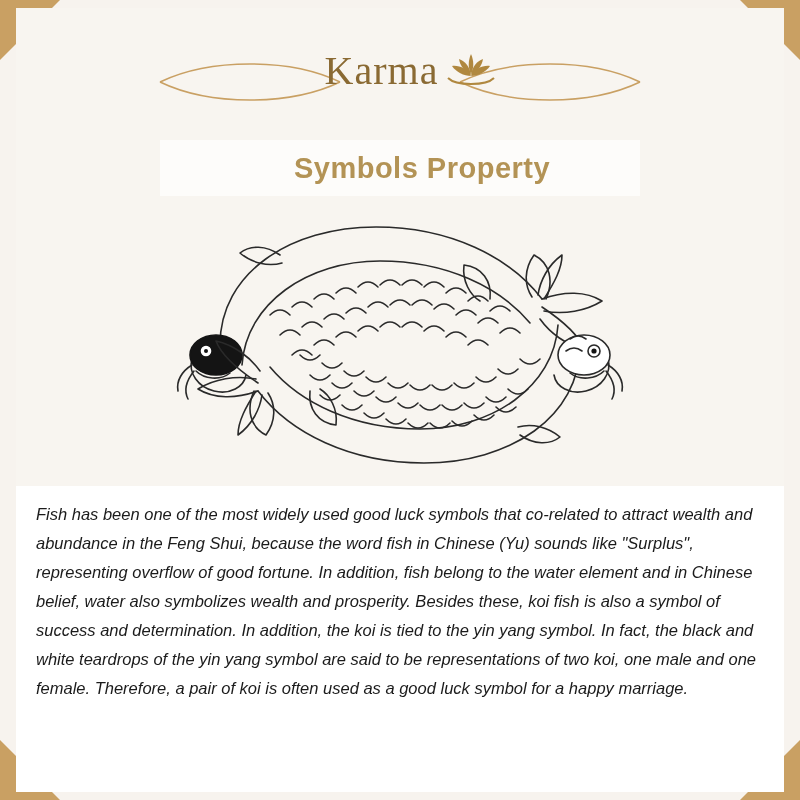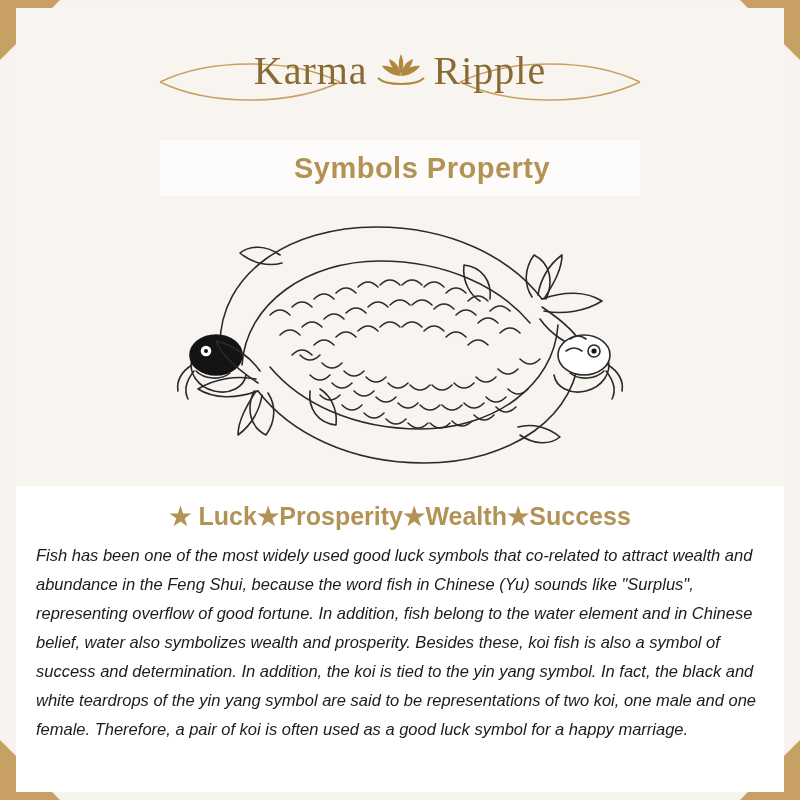--- a/index.html
+++ b/index.html
@@ -77,20 +77,21 @@
     display: flex;
     align-items: center;
     gap: 6px;
   }
   .brand-text {
     font-family: "Liberation Serif", serif;
     font-size: 40px;
     letter-spacing: 1px;
     color: #8a6a33;
     font-weight: 400;
+    margin-left: 23px;
   }
   .lotus-mark {
     width: 54px;
     height: 44px;
   }
 
   
   .title-bar {
     position: absolute;
     top: 140px;
@@ -208,21 +209,20 @@
           <g fill="#b0883f">
             <path d="M27 6 C24 13 24 20 27 26 C30 20 30 13 27 6 Z"></path>
             <path d="M27 27 C21 24 16 18 15 11 C21 13 26 19 27 27 Z"></path>
             <path d="M27 27 C33 24 38 18 39 11 C33 13 28 19 27 27 Z"></path>
             <path d="M27 28 C20 28 12 24 8 18 C15 17 24 21 27 28 Z"></path>
             <path d="M27 28 C34 28 42 24 46 18 C39 17 30 21 27 28 Z"></path>
           </g>
           <path d="M4 30 C12 38 42 38 50 30" stroke="#b0883f" stroke-width="2" fill="none"></path>
         </svg>
       </span>
-      <span class="brand-text">Ripple</span>
     </div>
   </div>
 
   <svg style="position:absolute;top:52px;left:150px;z-index:4;" width="500" height="60" aria-hidden="true">
     <path d="M10 30 C60 6 140 6 190 30" stroke="#c9a063" stroke-width="1.6" fill="none"></path>
     <path d="M10 30 C60 54 140 54 190 30" stroke="#c9a063" stroke-width="1.6" fill="none"></path>
     <path d="M310 30 C360 6 440 6 490 30" stroke="#c9a063" stroke-width="1.6" fill="none"></path>
     <path d="M310 30 C360 54 440 54 490 30" stroke="#c9a063" stroke-width="1.6" fill="none"></path>
   </svg>
 
@@ -336,17 +336,16 @@
         <path d="M280 228 q10 10 20 0"></path>
         <path d="M302 226 q10 10 20 0"></path>
         <path d="M324 220 q10 10 20 0"></path>
         <path d="M346 212 q10 10 20 0"></path>
       </g>
     </svg>
   </div>
 
 
   <div class="content-card">
-    <div class="keywords">★ Luck★Prosperity★Wealth★Success</div>
     <div class="body-text">Fish has been one of the most widely used good luck symbols that co-related to attract wealth and abundance in the Feng Shui, because the word fish in Chinese (Yu) sounds like "Surplus", representing overflow of good fortune. In addition, fish belong to the water element and in Chinese belief, water also symbolizes wealth and prosperity. Besides these, koi fish is also a symbol of success and determination. In addition, the koi is tied to the yin yang symbol. In fact, the black and white teardrops of the yin yang symbol are said to be representations of two koi, one male and one female. Therefore, a pair of koi is often used as a good luck symbol for a happy marriage.</div>
   </div>
 
 </div>
 
 </body></html>

